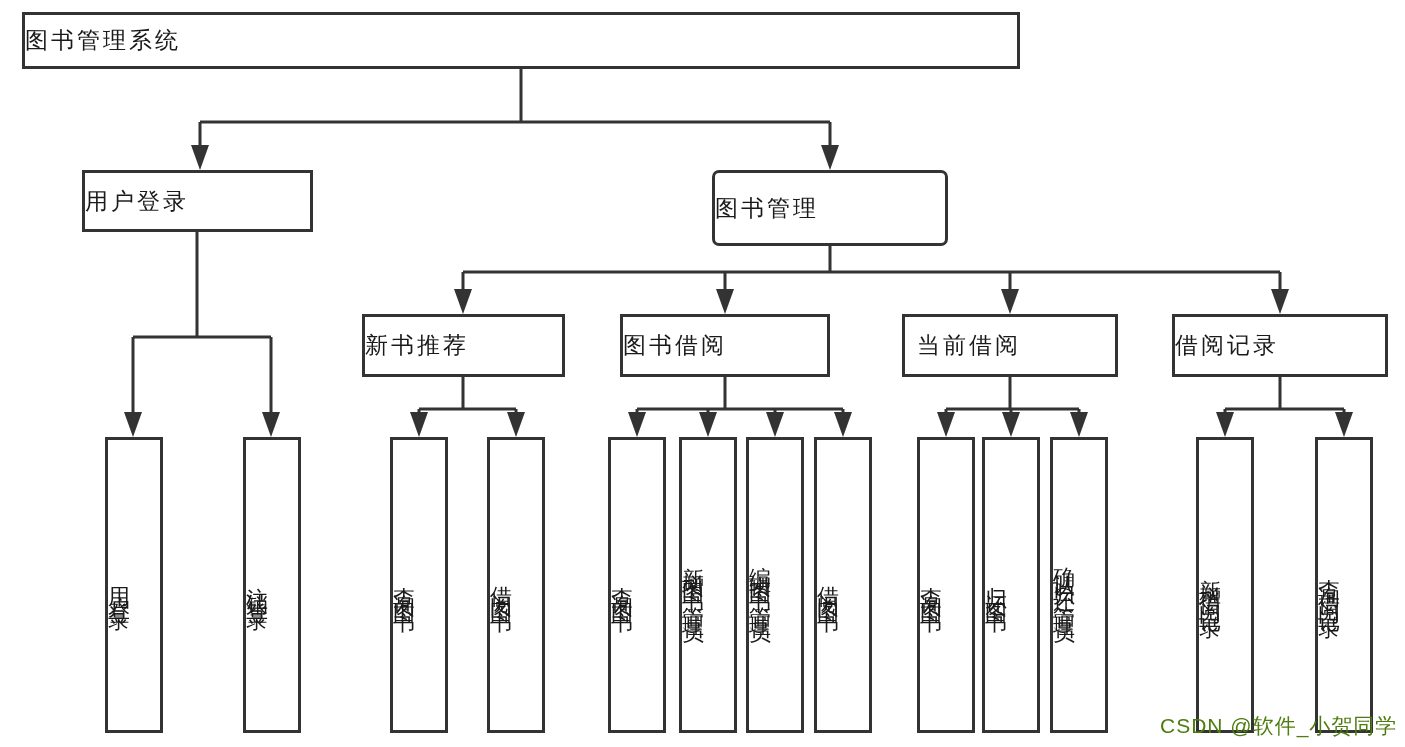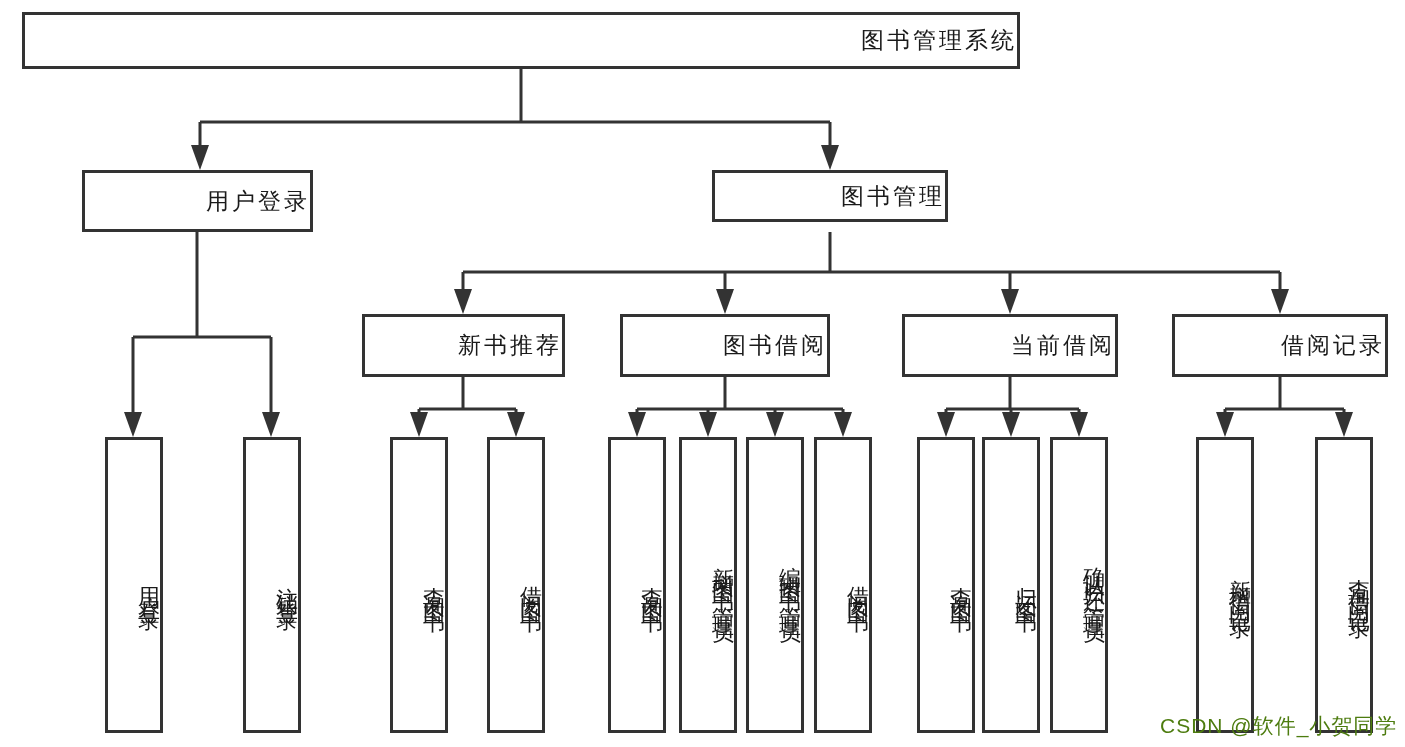--- a/index.html
+++ b/index.html
@@ -16,44 +16,44 @@
     left: 0; top: 0;
     width: 1405px; height: 747px;
   }
   .node {
     position: absolute;
     box-sizing: border-box;
     border: 3px solid #333333;
     background: #ffffff;
     display: flex;
     align-items: center;
-    justify-content: flex-end;
+    justify-content: flex-start;
     color: #1a1a1a;
   }
   .h-label {
     font-size: 23px;
     letter-spacing: 3px;
     white-space: nowrap;
     color: #1a1a1a;
   }
   .v-label {
     writing-mode: vertical-rl;
     font-size: 22px;
     letter-spacing: 8px;
     line-height: 1;
     white-space: nowrap;
     color: #1a1a1a;
   }
   
   .n-root  { left: 22px;   top: 12px;  width: 998px; height: 57px; }
   .n-login { left: 82px;   top: 170px; width: 231px; height: 62px; }
-  .n-mgmt  { left: 712px;  top: 170px; width: 236px; height: 52px; }
+  .n-mgmt  { left: 712px;  top: 170px; width: 236px; height: 76px; border-radius: 7px; }
   .n-nb    { left: 362px;  top: 314px; width: 203px; height: 63px; }
   .n-bb    { left: 620px;  top: 314px; width: 210px; height: 63px; }
-  .n-cb    { left: 902px;  top: 314px; width: 216px; height: 63px; }
+  .n-cb    { left: 902px;  top: 314px; width: 216px; height: 63px; padding-left: 12px; }
   .n-br    { left: 1172px; top: 314px; width: 216px; height: 63px; }
   .leaf    { top: 437px; width: 58px; height: 296px; }
   .n-a1 { left: 105px; }  .n-a2 { left: 243px; }
   .n-b1 { left: 390px; }  .n-b2 { left: 487px; }
   .n-c1 { left: 608px; }  .n-c2 { left: 679px; }
   .n-c3 { left: 746px; }  .n-c4 { left: 814px; }
   .n-d1 { left: 917px; }  .n-d2 { left: 982px; }
   .n-d3 { left: 1050px; }
   .n-e1 { left: 1196px; } .n-e2 { left: 1315px; }
   .watermark {

